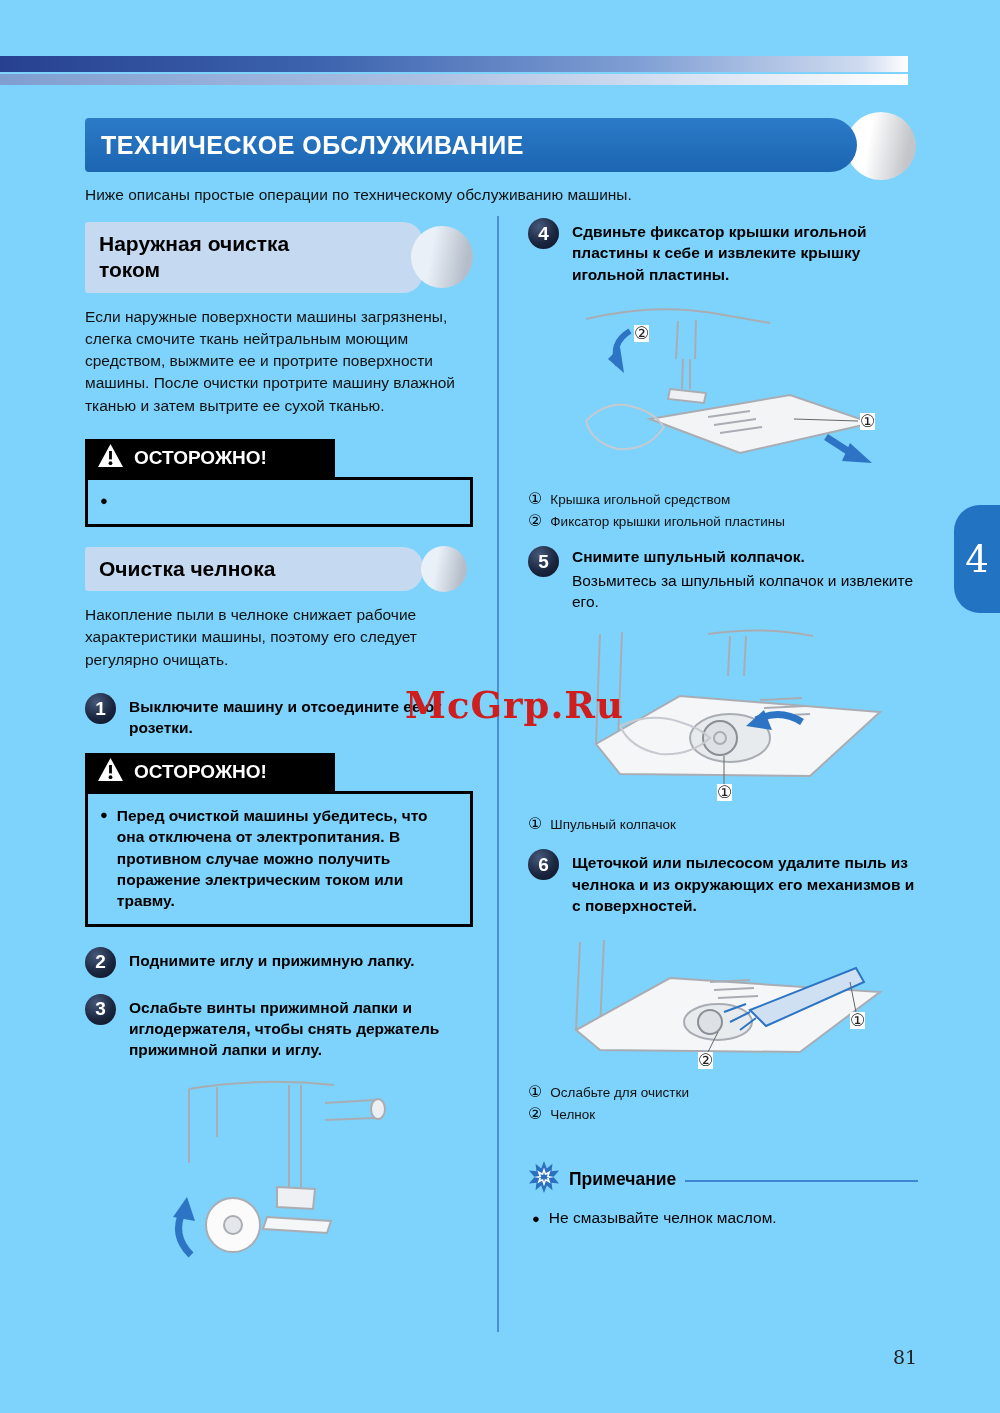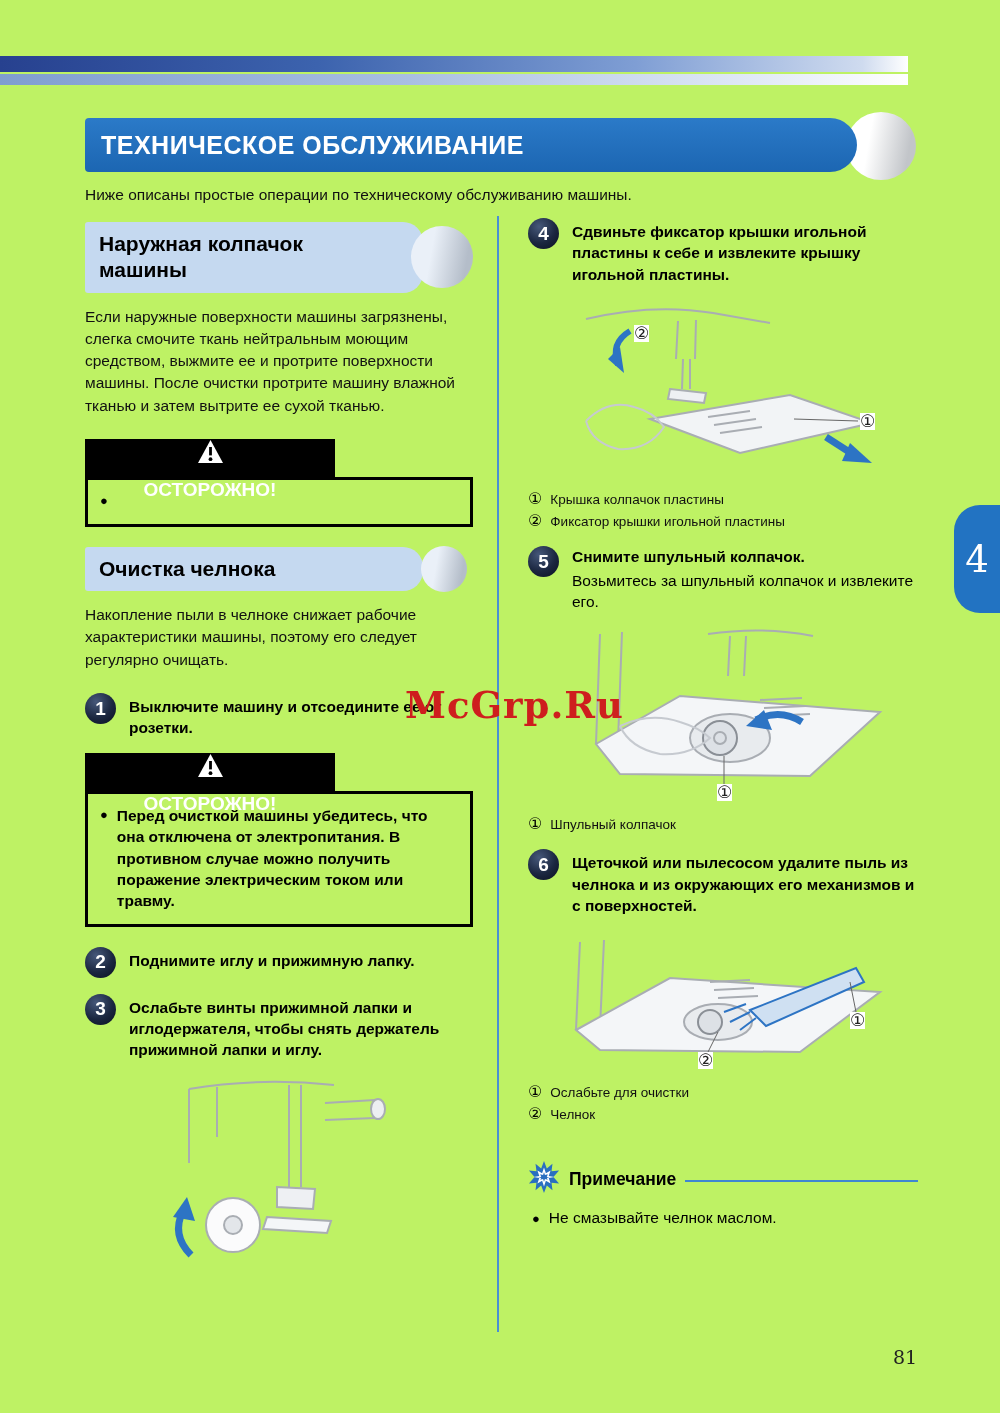--- a/index.html
+++ b/index.html
@@ -1,17 +1,17 @@
 <!DOCTYPE html>
 <html><head>
 <meta charset="utf-8">
 <style>
   * { margin:0; padding:0; box-sizing:border-box; }
   body { background:#fff; font-family:"Liberation Sans","DejaVu Sans",sans-serif; }
-  .page { position:relative; width:1000px; height:1413px; background:#bef264; overflow:hidden; }
+  .page { position:relative; width:1000px; height:1413px; background:#7dd3fc; overflow:hidden; }
 
   
   .stripe1 { position:absolute; left:0; top:56px; width:908px; height:16px;
     background:linear-gradient(90deg,#27418f 0%,#3c63ae 35%,#7f9ed4 70%,#cfdbef 95%,#ffffff 100%); }
   .stripe2 { position:absolute; left:0; top:74px; width:908px; height:11px;
     background:linear-gradient(90deg,#7f9ed0 0%,#a9bfe2 45%,#e4ecf7 85%,#ffffff 100%); }
 
   
   .title-banner { position:absolute; left:85px; top:118px; width:772px; height:54px;
     background:linear-gradient(#2b7ac8,#1c66b2); border-radius:4px 27px 27px 4px;
@@ -45,21 +45,21 @@
   .sec-circle-big   { position:absolute; right:-50px; top:50%; transform:translateY(-50%); width:62px; height:62px;
     background:linear-gradient(100deg,#eaf0f8 34%,#b4bdc9 85%); }
   .sec-circle-small { position:absolute; right:-44px; top:50%; transform:translateY(-50%); width:46px; height:46px;
     background:linear-gradient(100deg,#eaf0f8 34%,#b4bdc9 85%); }
 
   .body-text { font-size:15.5px; line-height:1.44; margin:13px 0 22px 0; color:#111; }
 
   
   .warn-block { margin:4px 0 20px 0; }
   .warn-header { background:#000; color:#fff; width:250px; height:38px; display:flex; align-items:center;
-    gap:10px; padding:0 12px; font-weight:bold; font-size:19px;flex-direction:column; }
+    gap:10px; padding:0 12px; font-weight:bold; font-size:19px; }
   .warn-body { border:3px solid #000; padding:11px 12px 12px 12px; display:flex; gap:9px; }
   .warn-body .bullet { font-size:13px; line-height:1.6; }
   .warn-body p { font-weight:bold; font-size:15.5px; line-height:1.38; }
 
   
   .step { display:flex; gap:13px; margin:16px 0 14px 0; }
   .step-num { position:relative; flex:none; width:31px; height:31px; border-radius:50%;
     background:radial-gradient(circle at 36% 28%, #46587a 0%, #1b2740 55%, #0a1020 100%);
     color:#fff; font-weight:bold; font-size:19px; display:flex; align-items:center; justify-content:center; }
   .step-text { font-weight:bold; font-size:15.5px; line-height:1.38; padding-top:3px; }
@@ -106,21 +106,21 @@
   <div class="chapter-tab">
     <span>4</span>
   </div>
 
   <div class="watermark">McGrp.Ru</div>
   <div class="page-number">81</div>
 
   <div class="left-col">
 
     <div class="section-header big">
-      <span class="title-span">Наружная колпачок машины</span>
+      <span class="title-span">Наружная очистка током</span>
       <span class="deco-circle sec-circle-big"></span>
     </div>
 
     <p class="body-text">Если наружные поверхности машины загрязнены, слегка смочите ткань нейтральным моющим средством, выжмите ее и протрите поверхности машины. После очистки протрите машину влажной тканью и затем вытрите ее сухой тканью.</p>
 
     <div class="warn-block">
       <div class="warn-header">
         <span>
           <svg width="27" height="25" viewBox="0 0 27 25">
               <polygon points="13.5,1 26,24 1,24" fill="#fff"></polygon>
@@ -218,21 +218,21 @@
         <polygon points="292,144 314,164 284,162" fill="#2d74c4"></polygon>
         <line x1="236" y1="120" x2="300" y2="122" stroke="#666" stroke-width="1"></line>
       </svg>
       <span class="callout" style="left:76px; top:26px;">②</span>
       <span class="callout" style="left:302px; top:114px;">①</span>
     </div>
 
     <div class="legend">
       <div class="legend-item">
         <span class="marker">①</span>
-        <span class="ltext">Крышка колпачок пластины</span>
+        <span class="ltext">Крышка игольной средством</span>
       </div>
       <div class="legend-item">
         <span class="marker">②</span>
         <span class="ltext">Фиксатор крышки игольной пластины</span>
       </div>
     </div>
 
     <div class="step">
       <span class="step-num">5</span>
       <span>

